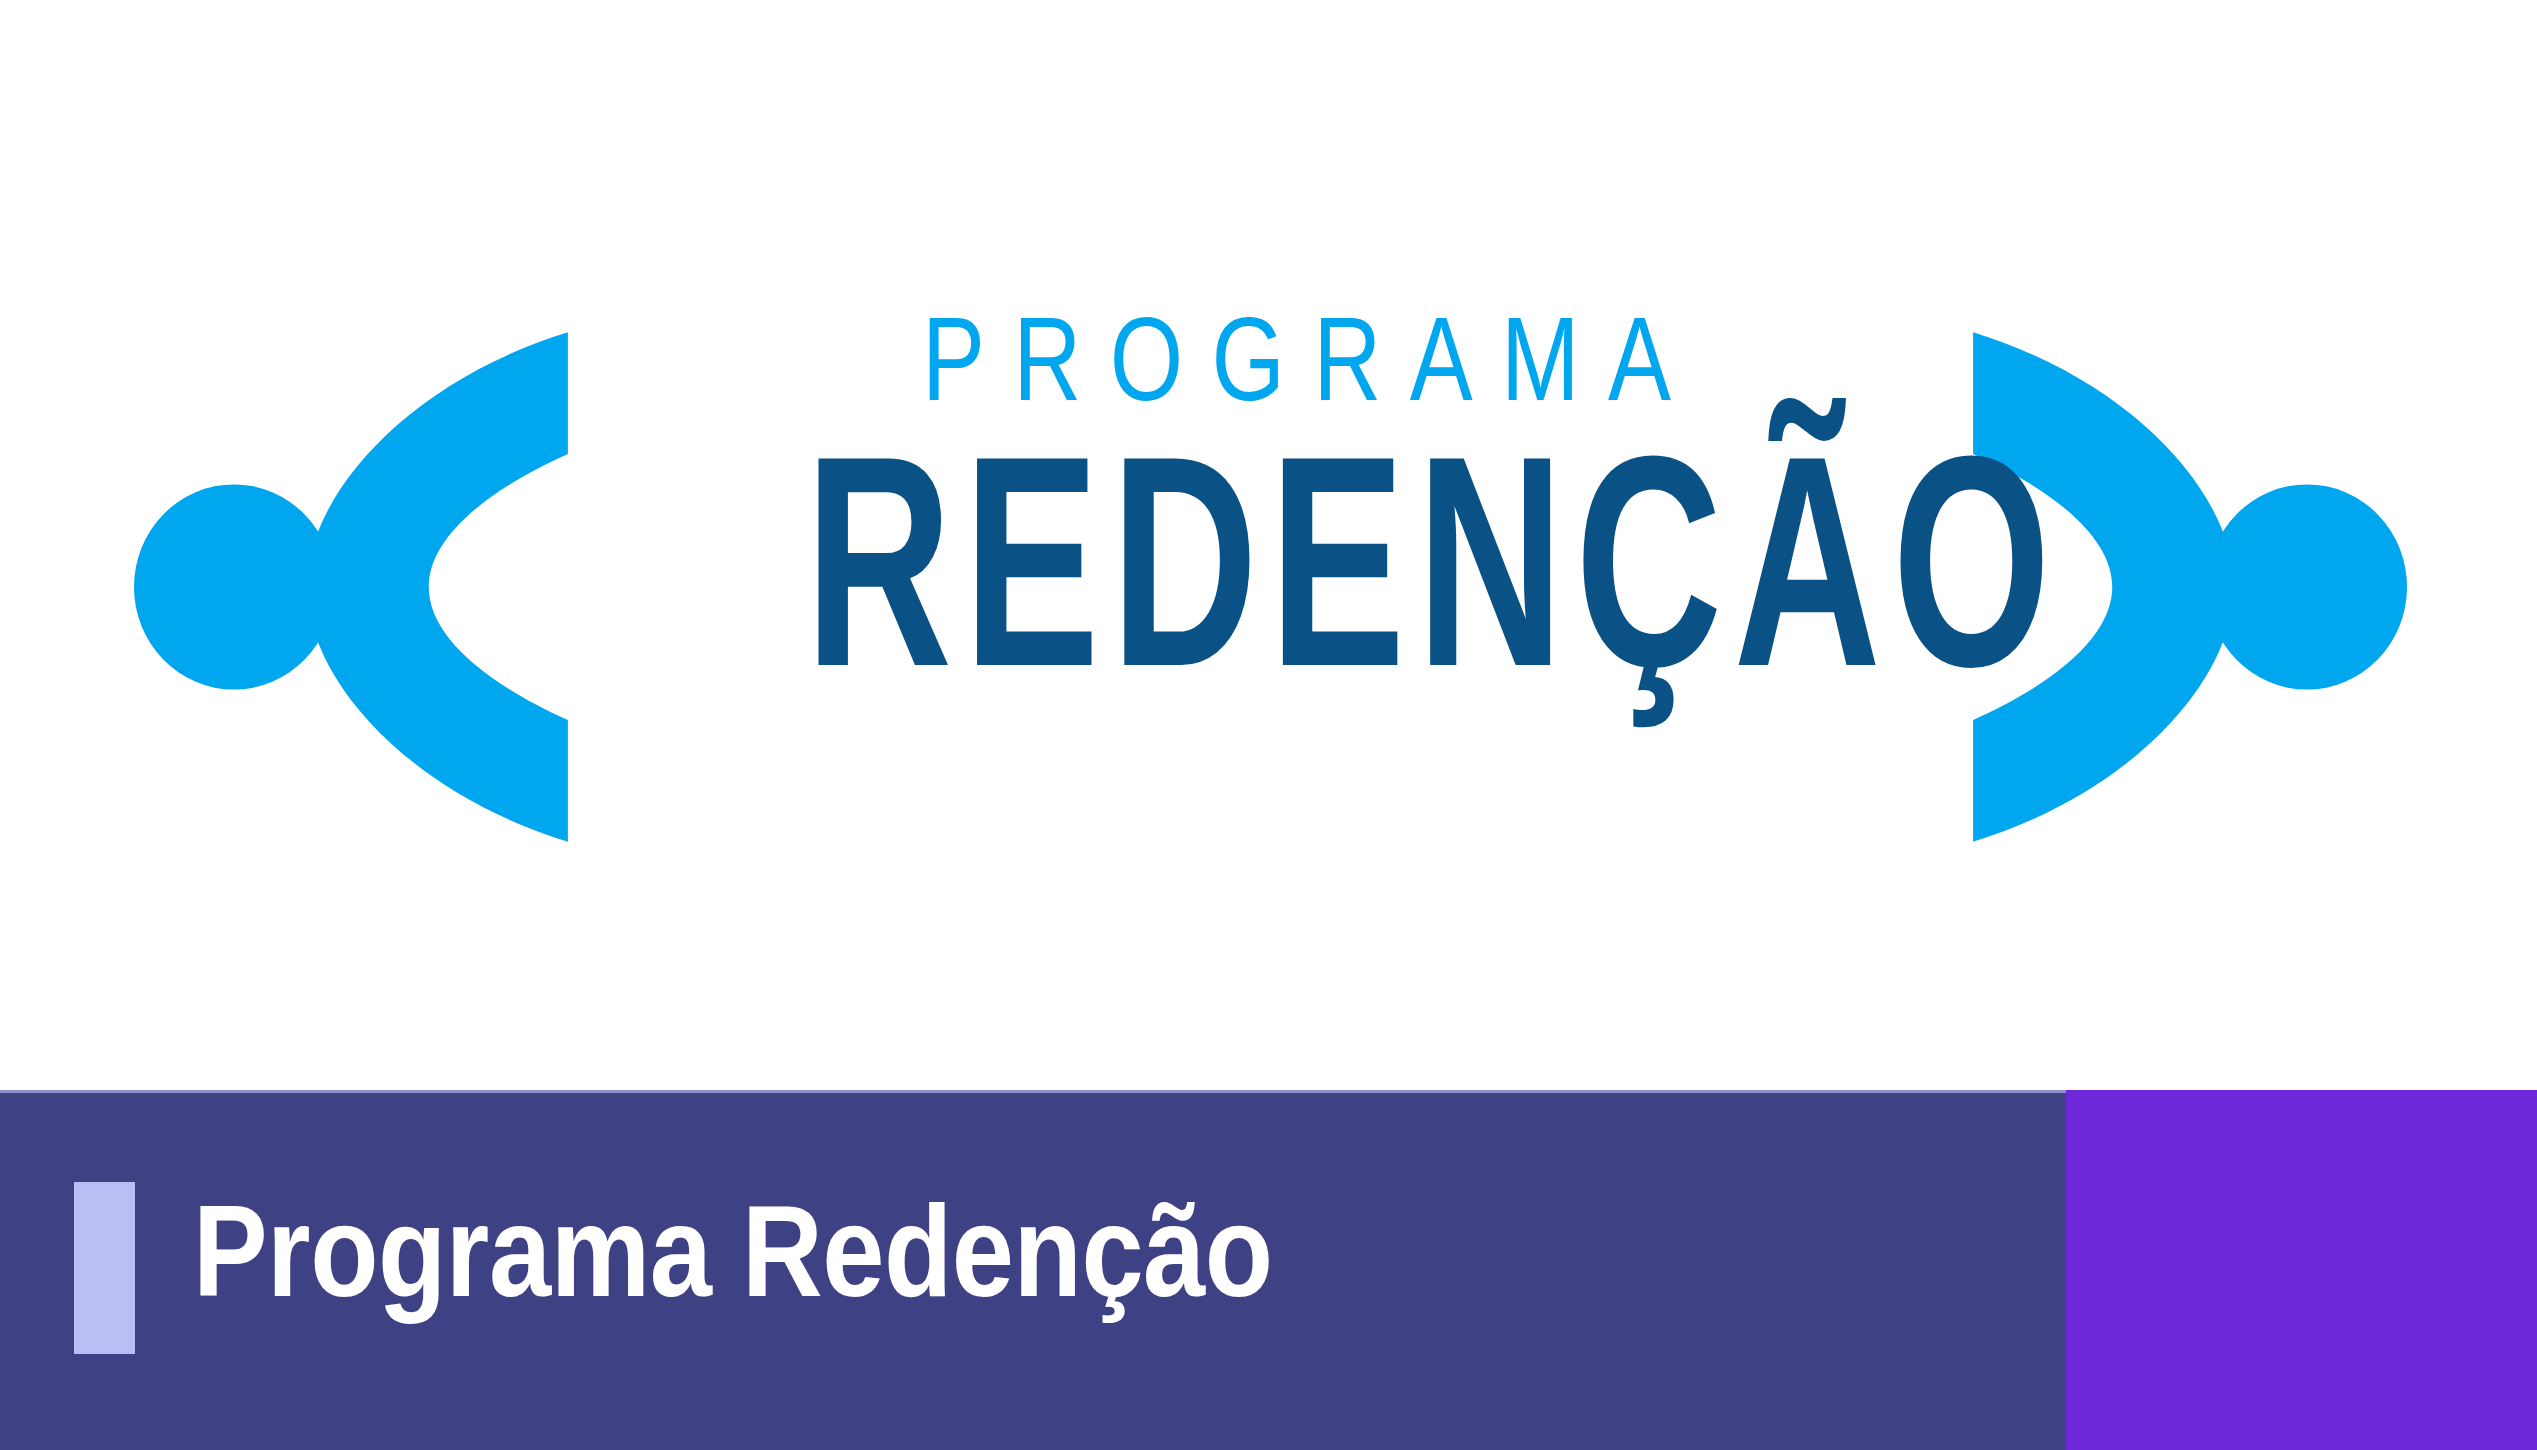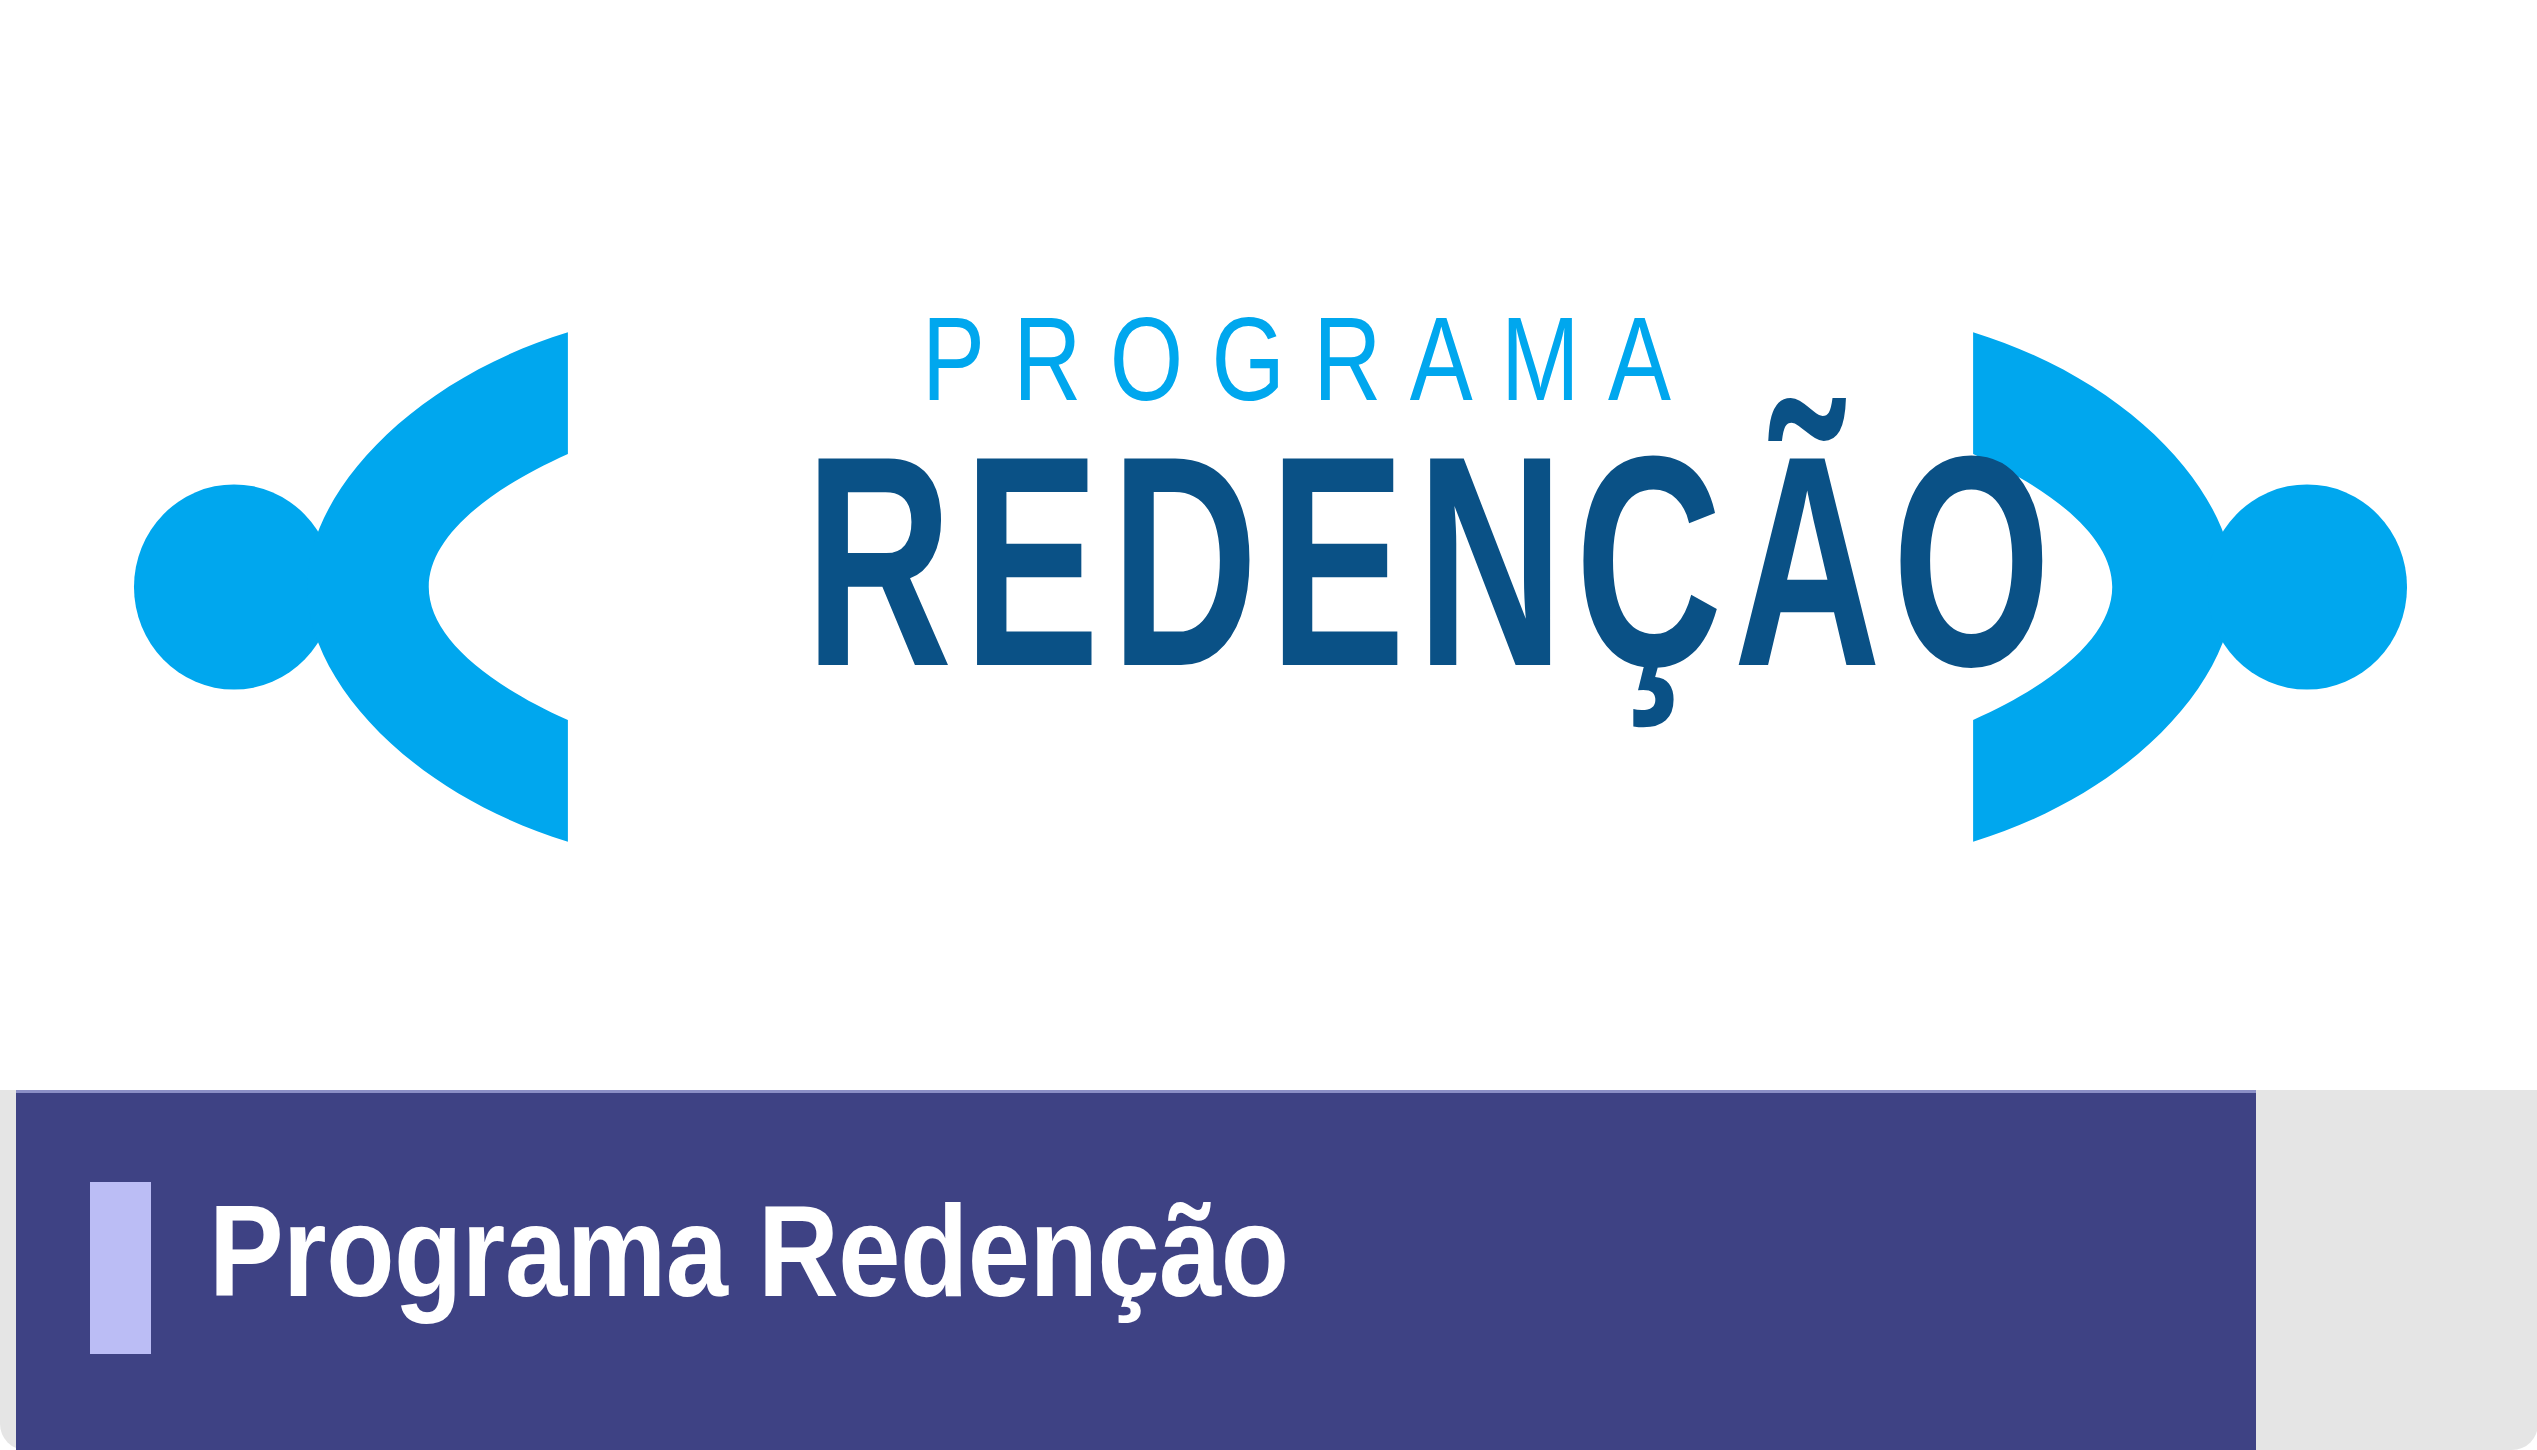--- a/index.html
+++ b/index.html
@@ -11,22 +11,21 @@
     width: 2538px;
     height: 1450px;
     overflow: hidden;
     font-family: "Liberation Sans", sans-serif;
   }
 
   #slide {
     position: relative;
     width: 2538px;
     height: 1450px;
-    background: #e5e5e5;
-    border-radius: 26px;
+    background: #6d28d9;
   }
 
   
   #logo-area {
     position: absolute;
     left: 0;
     top: 0;
     width: 2538px;
     height: 1090px;
     background: #ffffff;
@@ -82,23 +81,23 @@
     text-indent: 0.055em;
     line-height: 1;
     transform: scaleX(0.68);
     transform-origin: center top;
     white-space: nowrap;
   }
 
   
   #caption-band {
     position: absolute;
-    left: 16px;
+    left: 0;
     top: 1090px;
-    width: 2240px;
+    width: 2066px;
     height: 360px;
     background: #3E4284;
     border-top: 3.5px solid #8B8FC6;
     box-sizing: border-box;
   }
 
   #caption-accent-bar {
     position: absolute;
     left: 74px;
     top: 89px;

